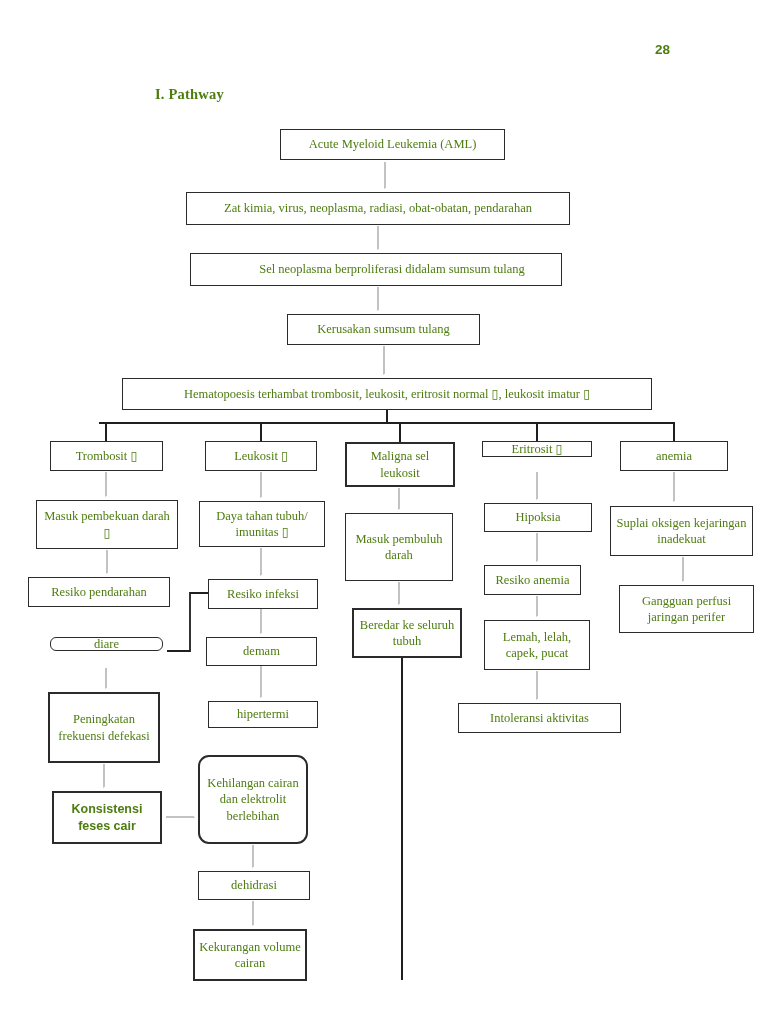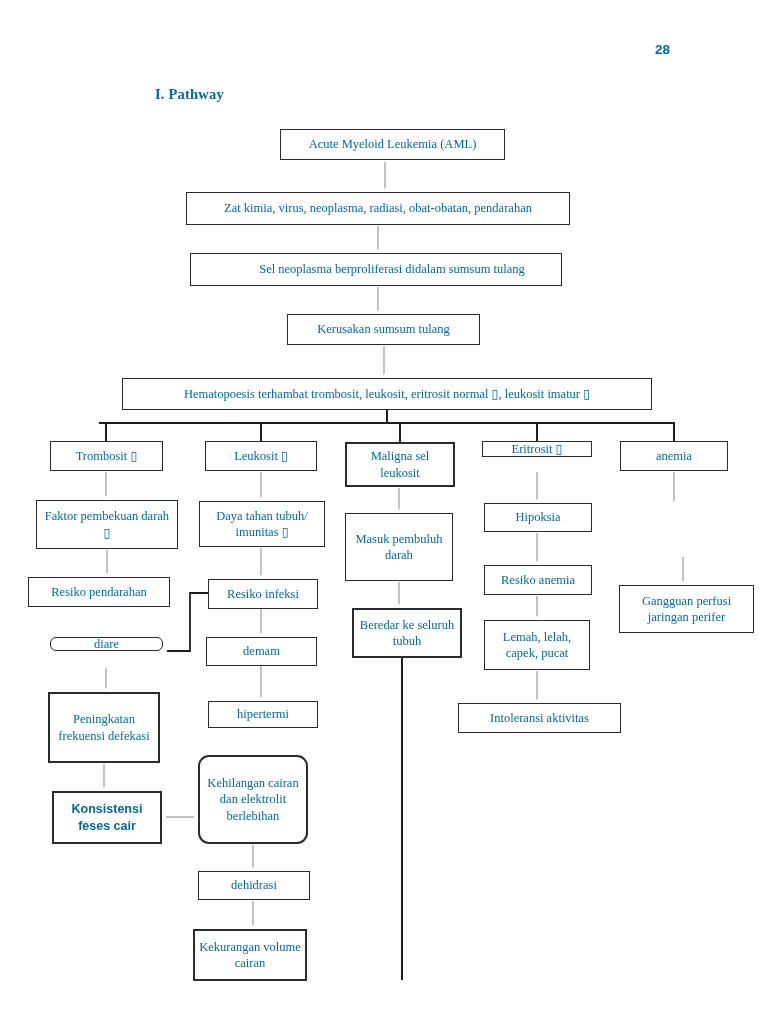--- a/index.html
+++ b/index.html
@@ -1,19 +1,19 @@
 <!DOCTYPE html>
 <html><head>
 <meta charset="utf-8">
 <style>
   html,body{margin:0;padding:0;background:#fff;}
   .page{
     position:relative;width:768px;height:1024px;background:#fff;
     font-family:"Liberation Serif","DejaVu Serif","DejaVu Sans",serif;
-    color:#0369a1;overflow:hidden;
+    color:#4d7c0f;overflow:hidden;
   }
   .page-number{
     position:absolute;left:655px;top:42px;
     font-family:"Liberation Sans","DejaVu Sans",sans-serif;
     font-weight:700;font-size:13.5px;
   }
   .heading{
     position:absolute;left:155px;top:86px;
     font-weight:700;font-size:14.5px;letter-spacing:.2px;
   }
@@ -99,37 +99,38 @@
   <div class="node" style="left:190px;top:253px;width:372px;height:33px;padding-left:36px;">Sel neoplasma berproliferasi didalam sumsum tulang</div>
   <div class="node" style="left:287px;top:314px;width:193px;height:31px;">Kerusakan sumsum tulang</div>
   <div class="node" style="left:122px;top:378px;width:530px;height:32px;">Hematopoesis terhambat trombosit, leukosit, eritrosit normal ▯, leukosit imatur ▯</div>
 
   <div class="node" style="left:50px;top:441px;width:113px;height:30px;">Trombosit ▯</div>
   <div class="node" style="left:205px;top:441px;width:112px;height:30px;">Leukosit ▯</div>
   <div class="node thick" style="left:345px;top:442px;width:110px;height:45px;">Maligna sel leukosit</div>
   <div class="node" style="left:482px;top:441px;width:110px;height:16px;">Eritrosit ▯</div>
   <div class="node" style="left:620px;top:441px;width:108px;height:30px;">anemia</div>
 
-  <div class="node" style="left:36px;top:500px;width:142px;height:49px;">Faktor pembekuan darah ▯</div>
+  <div class="node" style="left:36px;top:500px;width:142px;height:49px;">Masuk pembekuan darah ▯</div>
   <div class="node" style="left:28px;top:577px;width:142px;height:30px;">Resiko pendarahan</div>
   <div class="node" style="left:50px;top:637px;width:113px;height:14px;border-radius:6px;">diare</div>
   <div class="node thick" style="left:48px;top:692px;width:112px;height:71px;">Peningkatan frekuensi defekasi</div>
   <div class="node thick bold-sans" style="left:52px;top:791px;width:110px;height:53px;">Konsistensi feses cair</div>
 
   <div class="node" style="left:199px;top:501px;width:126px;height:46px;">Daya tahan tubuh/ imunitas ▯</div>
   <div class="node" style="left:208px;top:579px;width:110px;height:30px;">Resiko infeksi</div>
   <div class="node" style="left:206px;top:637px;width:111px;height:29px;">demam</div>
   <div class="node" style="left:208px;top:701px;width:110px;height:27px;">hipertermi</div>
   <div class="node thick" style="left:198px;top:755px;width:110px;height:89px;border-radius:11px;">Kehilangan cairan dan elektrolit berlebihan</div>
   <div class="node" style="left:198px;top:871px;width:112px;height:29px;">dehidrasi</div>
   <div class="node thick" style="left:193px;top:929px;width:114px;height:52px;">Kekurangan volume cairan</div>
 
   <div class="node" style="left:345px;top:513px;width:108px;height:68px;">Masuk pembuluh darah</div>
   <div class="node thick" style="left:352px;top:608px;width:110px;height:50px;">Beredar ke seluruh tubuh</div>
 
   <div class="node" style="left:484px;top:503px;width:108px;height:29px;">Hipoksia</div>
-  <div class="node" style="left:484px;top:565px;width:108px;height:30px;">Resiko anemia</div>
+  <div class="node" style="left:484px;top:565px;width:97px;height:30px;">Resiko anemia</div>
   <div class="node" style="left:484px;top:620px;width:106px;height:50px;">Lemah, lelah, capek, pucat</div>
   <div class="node" style="left:458px;top:703px;width:163px;height:30px;">Intoleransi aktivitas</div>
 
+  <div class="node" style="left:610px;top:506px;width:143px;height:50px;">Suplai oksigen kejaringan inadekuat</div>
   <div class="node" style="left:619px;top:585px;width:135px;height:48px;">Gangguan perfusi jaringan perifer</div>
 
 </div>
 
 </body></html>

